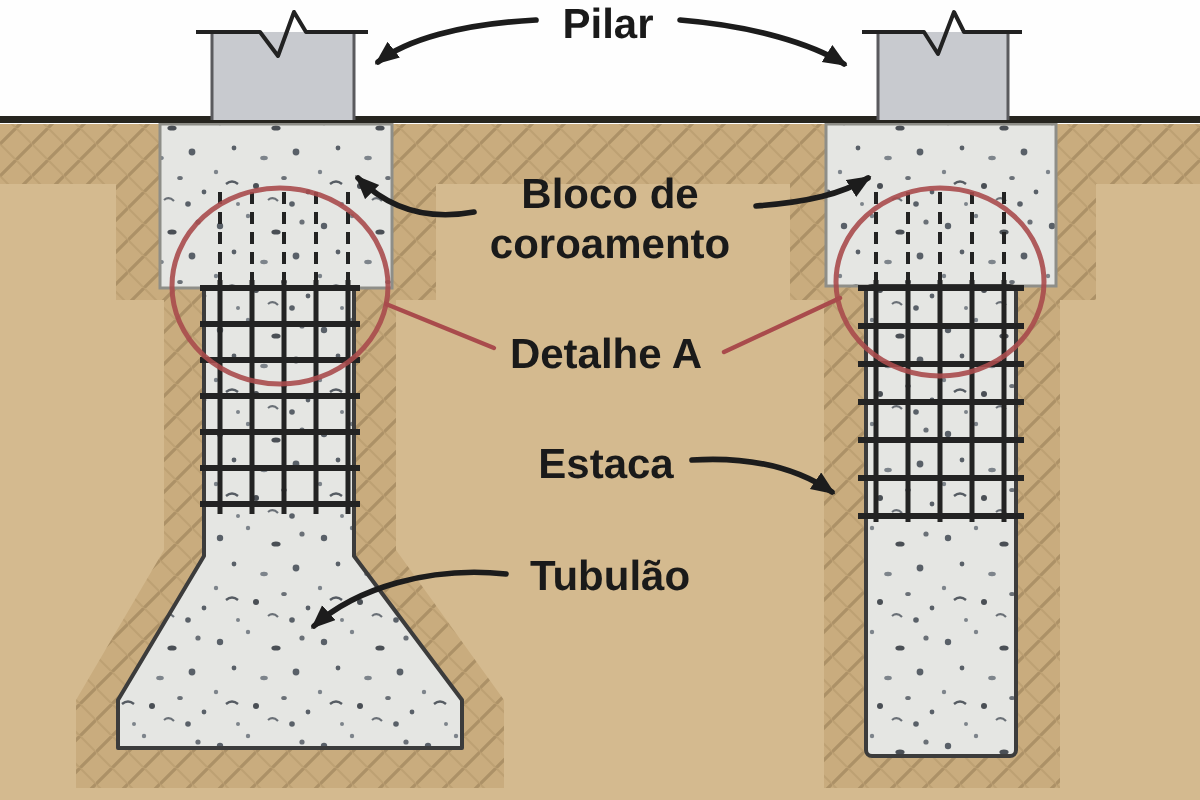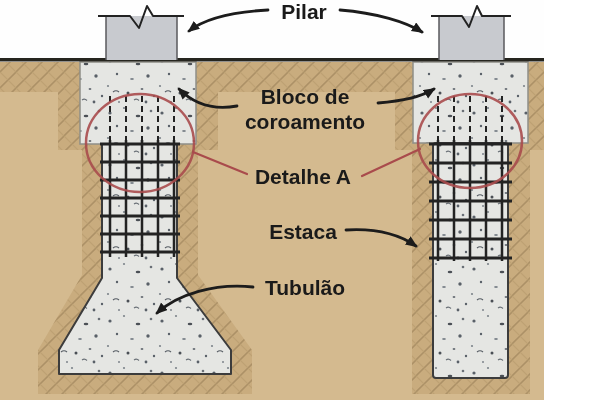--- a/index.html
+++ b/index.html
@@ -1,16 +1,16 @@
 <!DOCTYPE html>
 <html><head>
 <meta charset="utf-8">
 <style>
   html,body{margin:0;padding:0;background:#ffffff;}
-  #stage{position:relative;width:544px;height:400px;overflow:hidden;
+  #stage{position:relative;width:600px;height:400px;overflow:hidden;
          font-family:"Liberation Sans",sans-serif;}
   svg{display:block;}
   text{font-family:"Liberation Sans",sans-serif;font-weight:600;
        font-size:21px;fill:#1a1a1a;}
   .ann{stroke-width:2.8;fill:none;stroke-linecap:round;}
   .redline{stroke-width:2.2;fill:none;stroke-linecap:round;}
   .rebar{stroke:#232323;fill:none;}
 </style>
 </head>
 <body>

